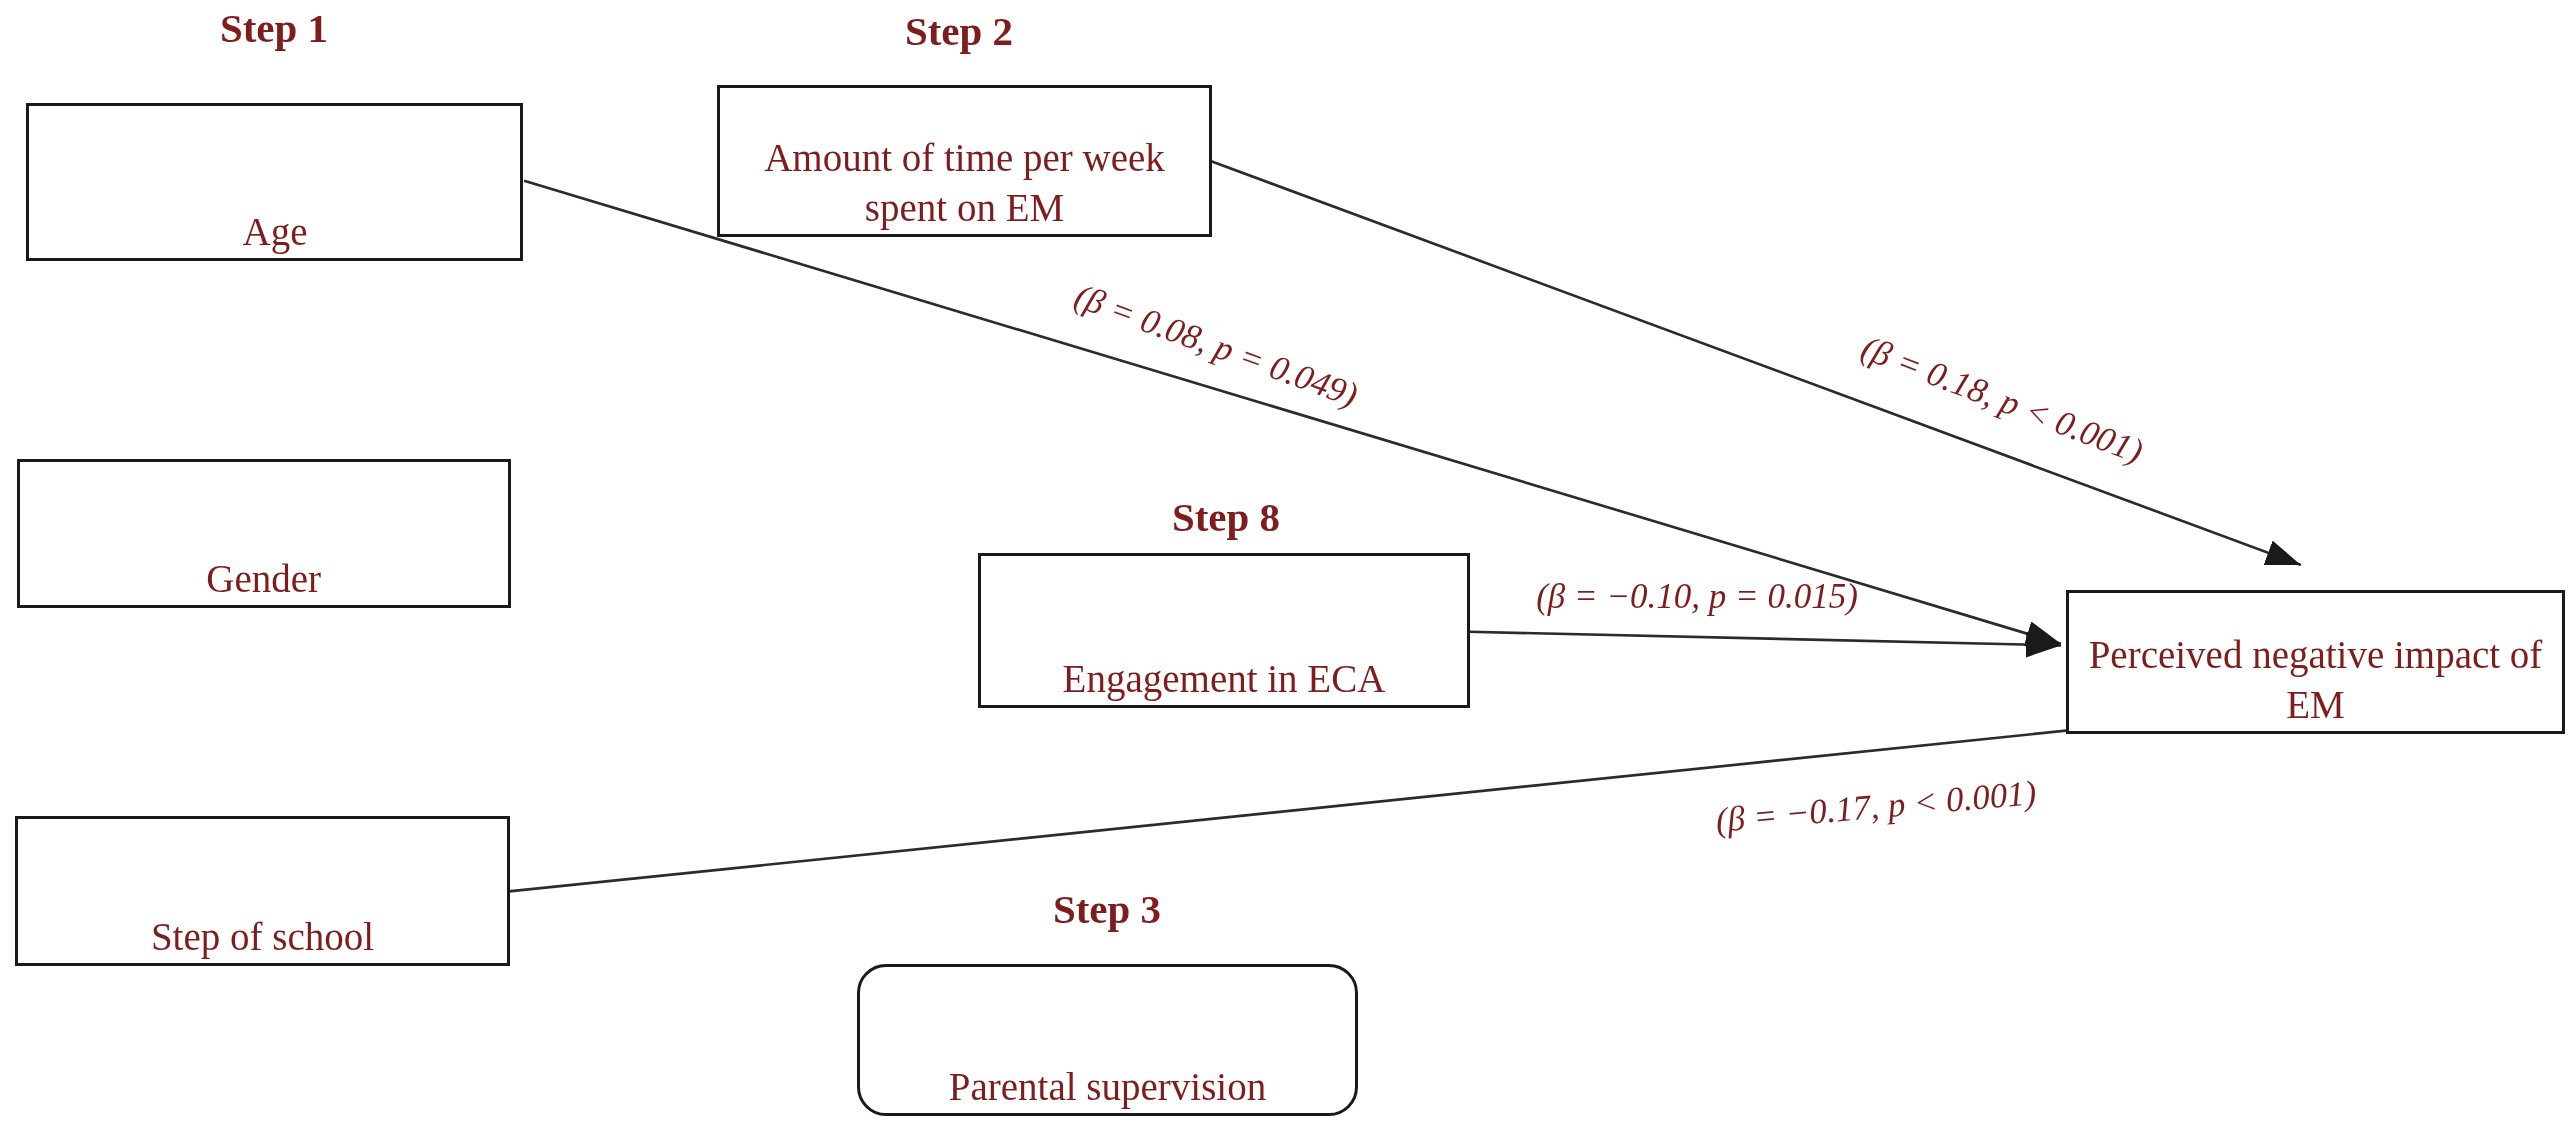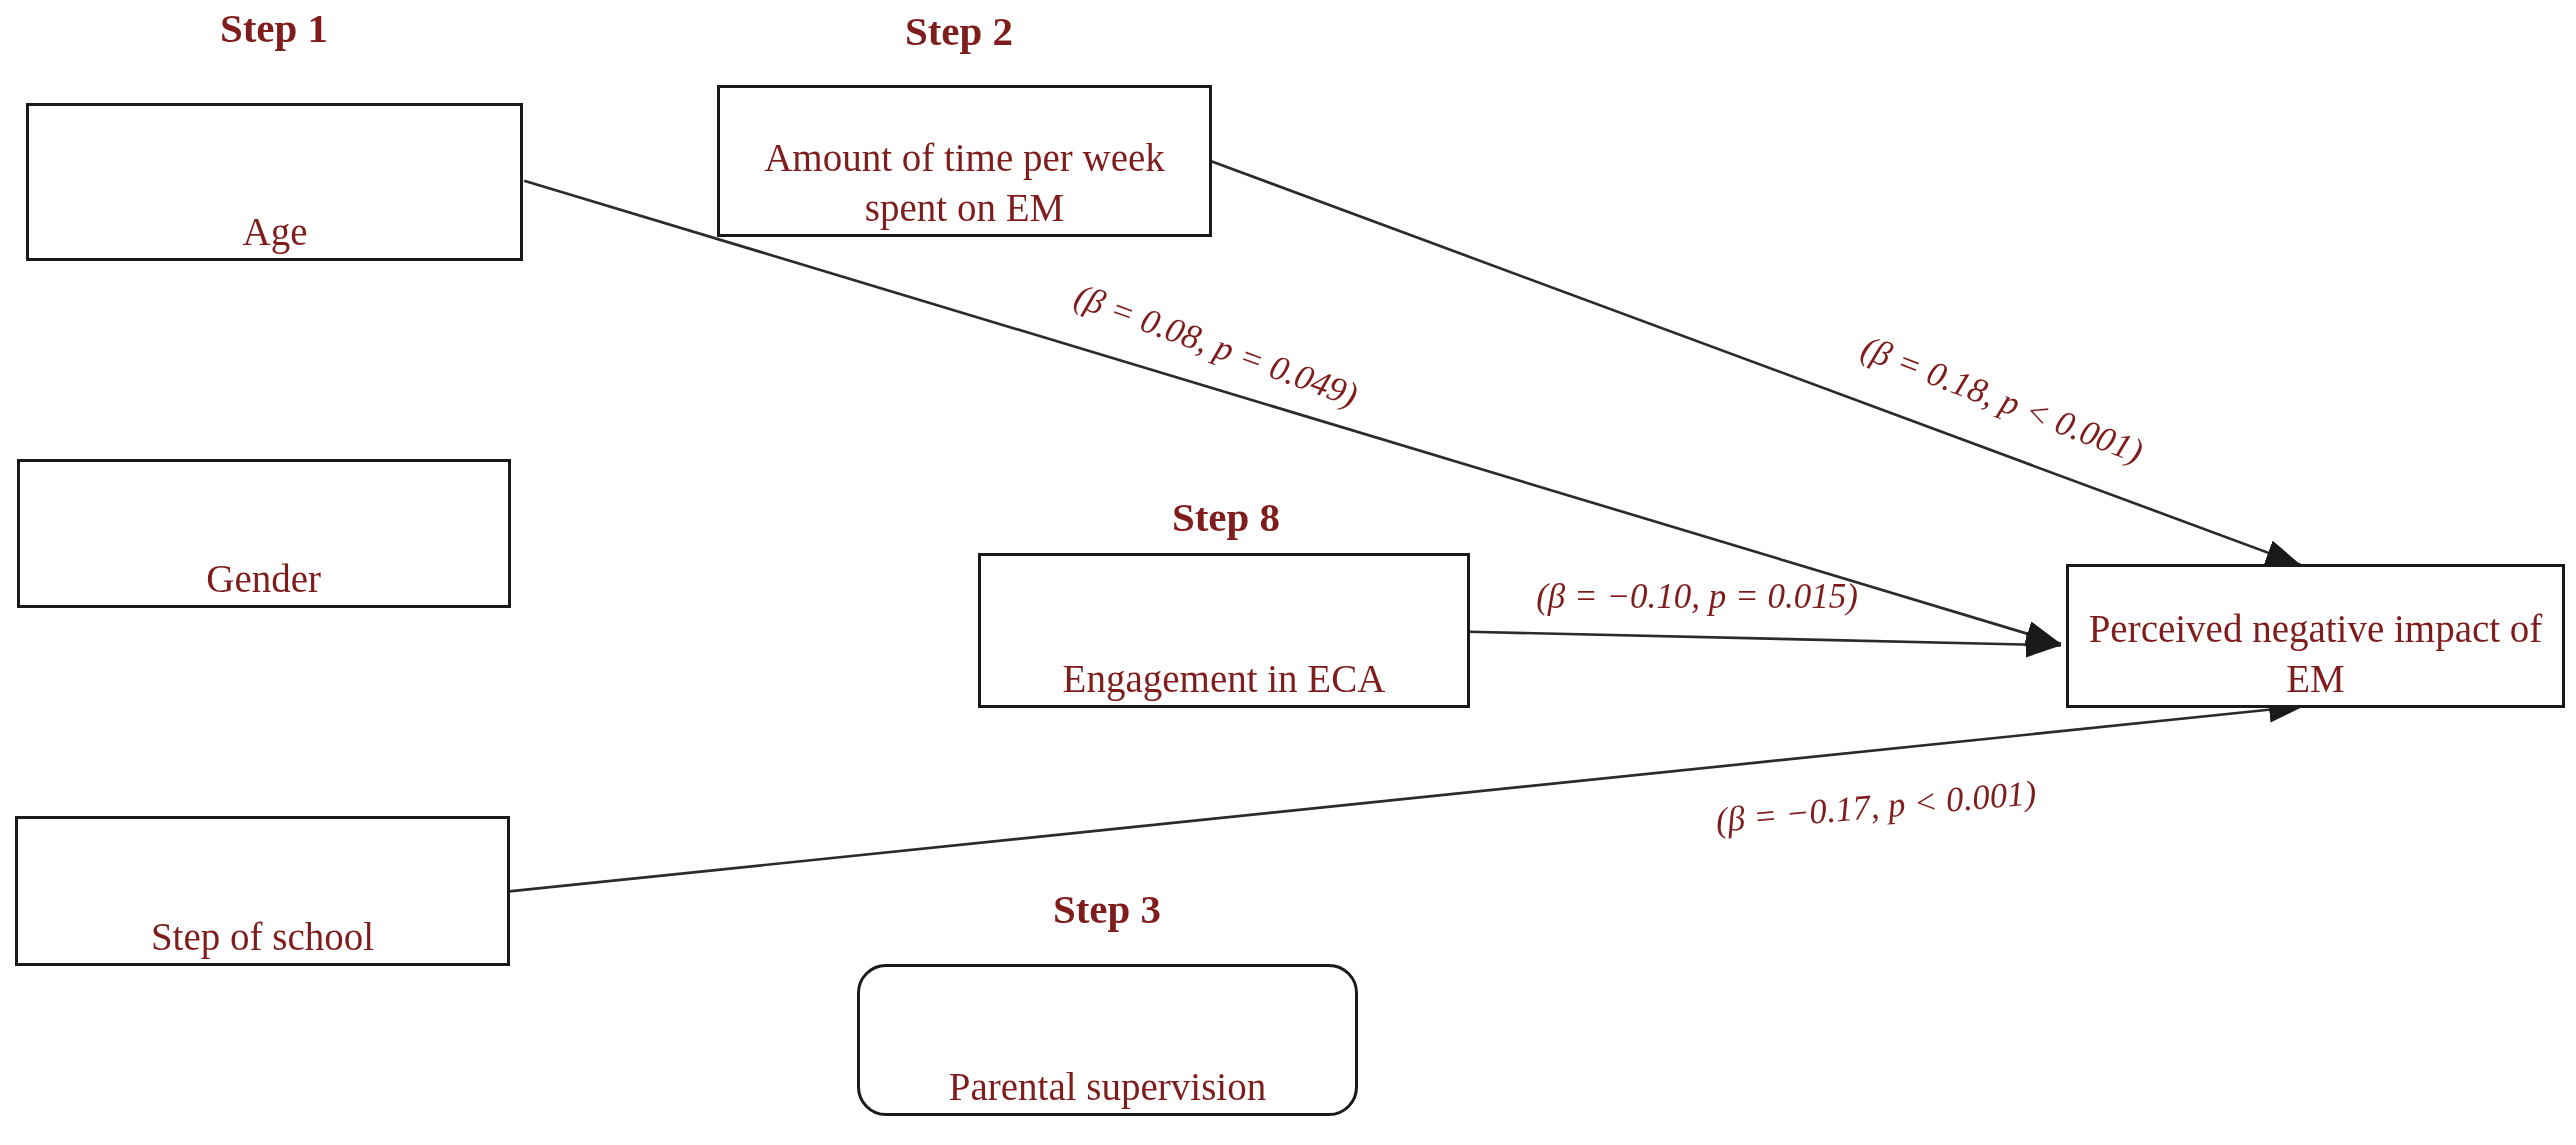--- a/index.html
+++ b/index.html
@@ -34,21 +34,21 @@
     display: flex;
     align-items: flex-end;
     justify-content: center;
     text-align: center;
     font-size: 39px;
     line-height: 1.3;
     padding: 0 23px;
     z-index: 1;
   }
   .node-amount { padding: 0 19px; }
-  .node-outcome { padding: 0 11.4px; }
+  .node-outcome { padding: 0 11.4px; margin-top: 26px; }
   .path-label {
     position: absolute;
     white-space: nowrap;
     font-style: italic;
     font-size: 35px;
     z-index: 2;
   }
 </style>
 </head>
 <body>

